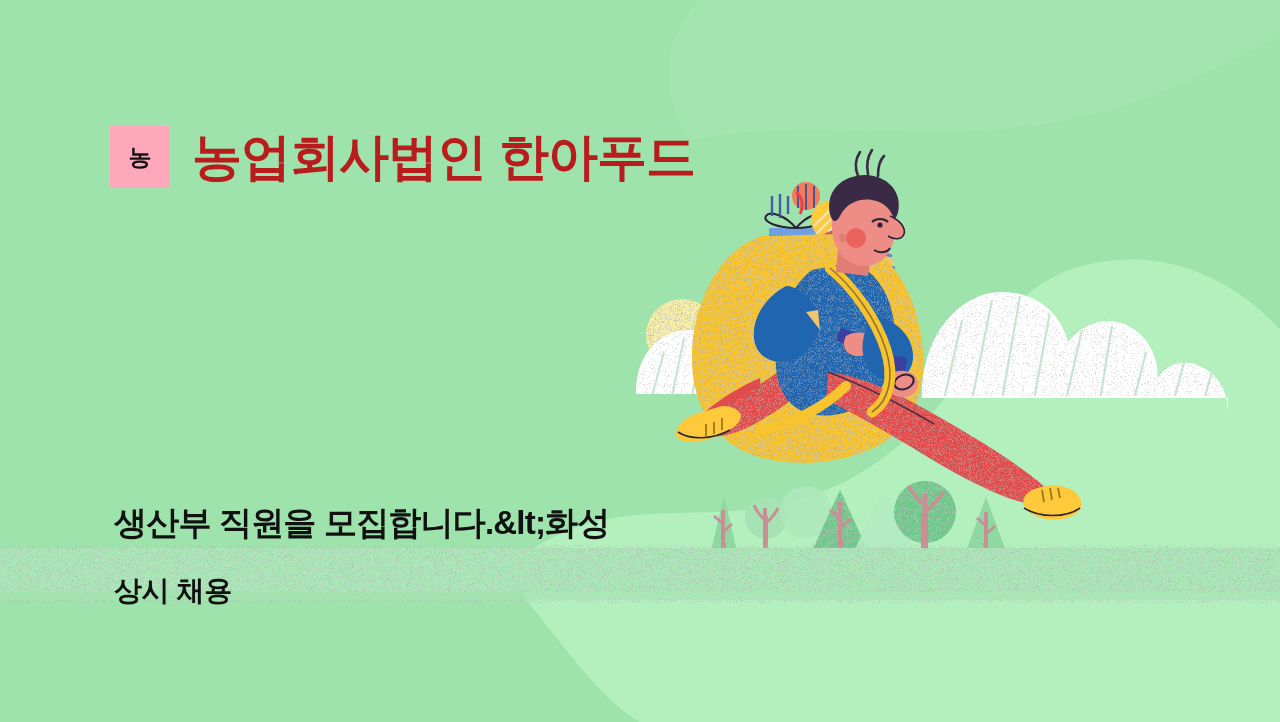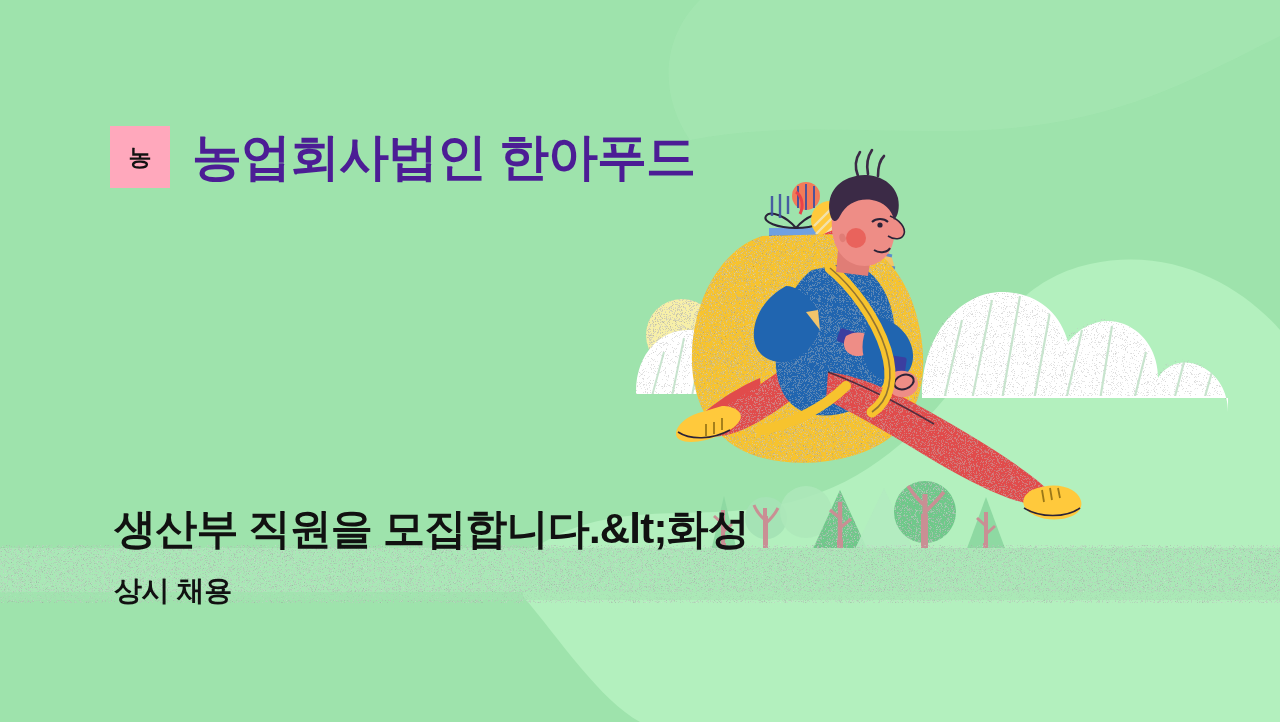--- a/index.html
+++ b/index.html
@@ -26,29 +26,29 @@
     display:flex; align-items:center; justify-content:center;
     flex:0 0 auto;
   }
   .logo-badge span {
     font-size:23px; font-weight:600; color:#111;
     line-height:1;
   }
   .company-title {
     font-size:50px;
     font-weight:800;
-    color:#4c1d95;
+    color:#b91c1c;
     letter-spacing:-1px;
     white-space:nowrap;
     line-height:1.05;
   }
   .subtitle {
     position:absolute;
     left:114px; top:501px;
-    font-size:42px;
+    font-size:33px;
     font-weight:700;
     color:#111;
     letter-spacing:-0.8px;
     white-space:nowrap;
   }
   .hiring-type {
     position:absolute;
     left:114px; top:572px;
     font-size:28px;
     font-weight:700;

